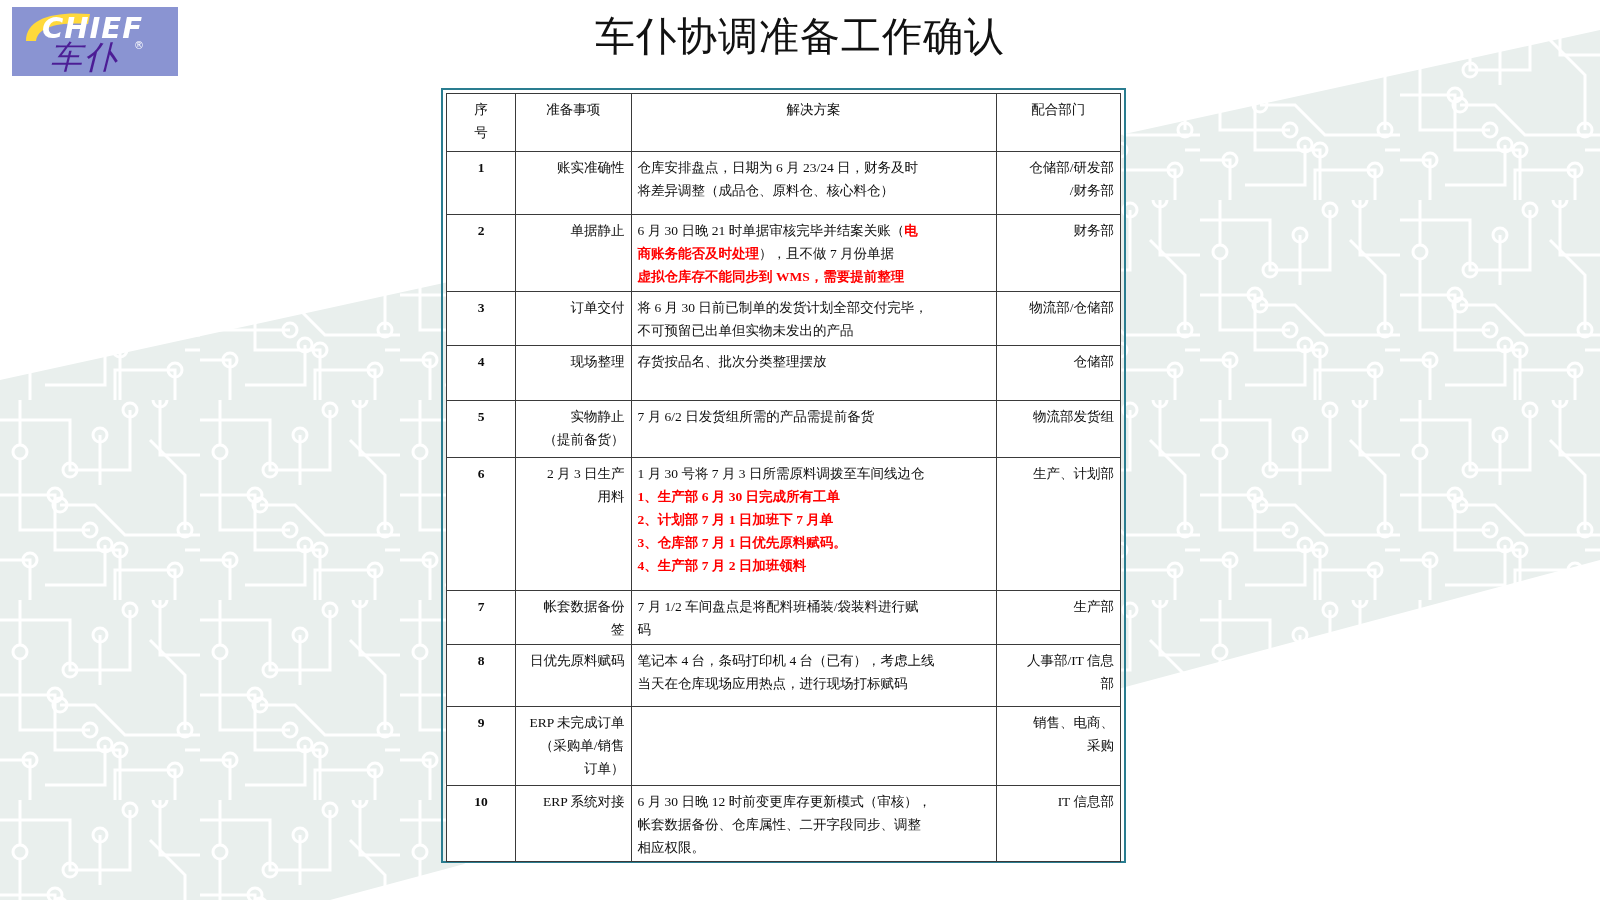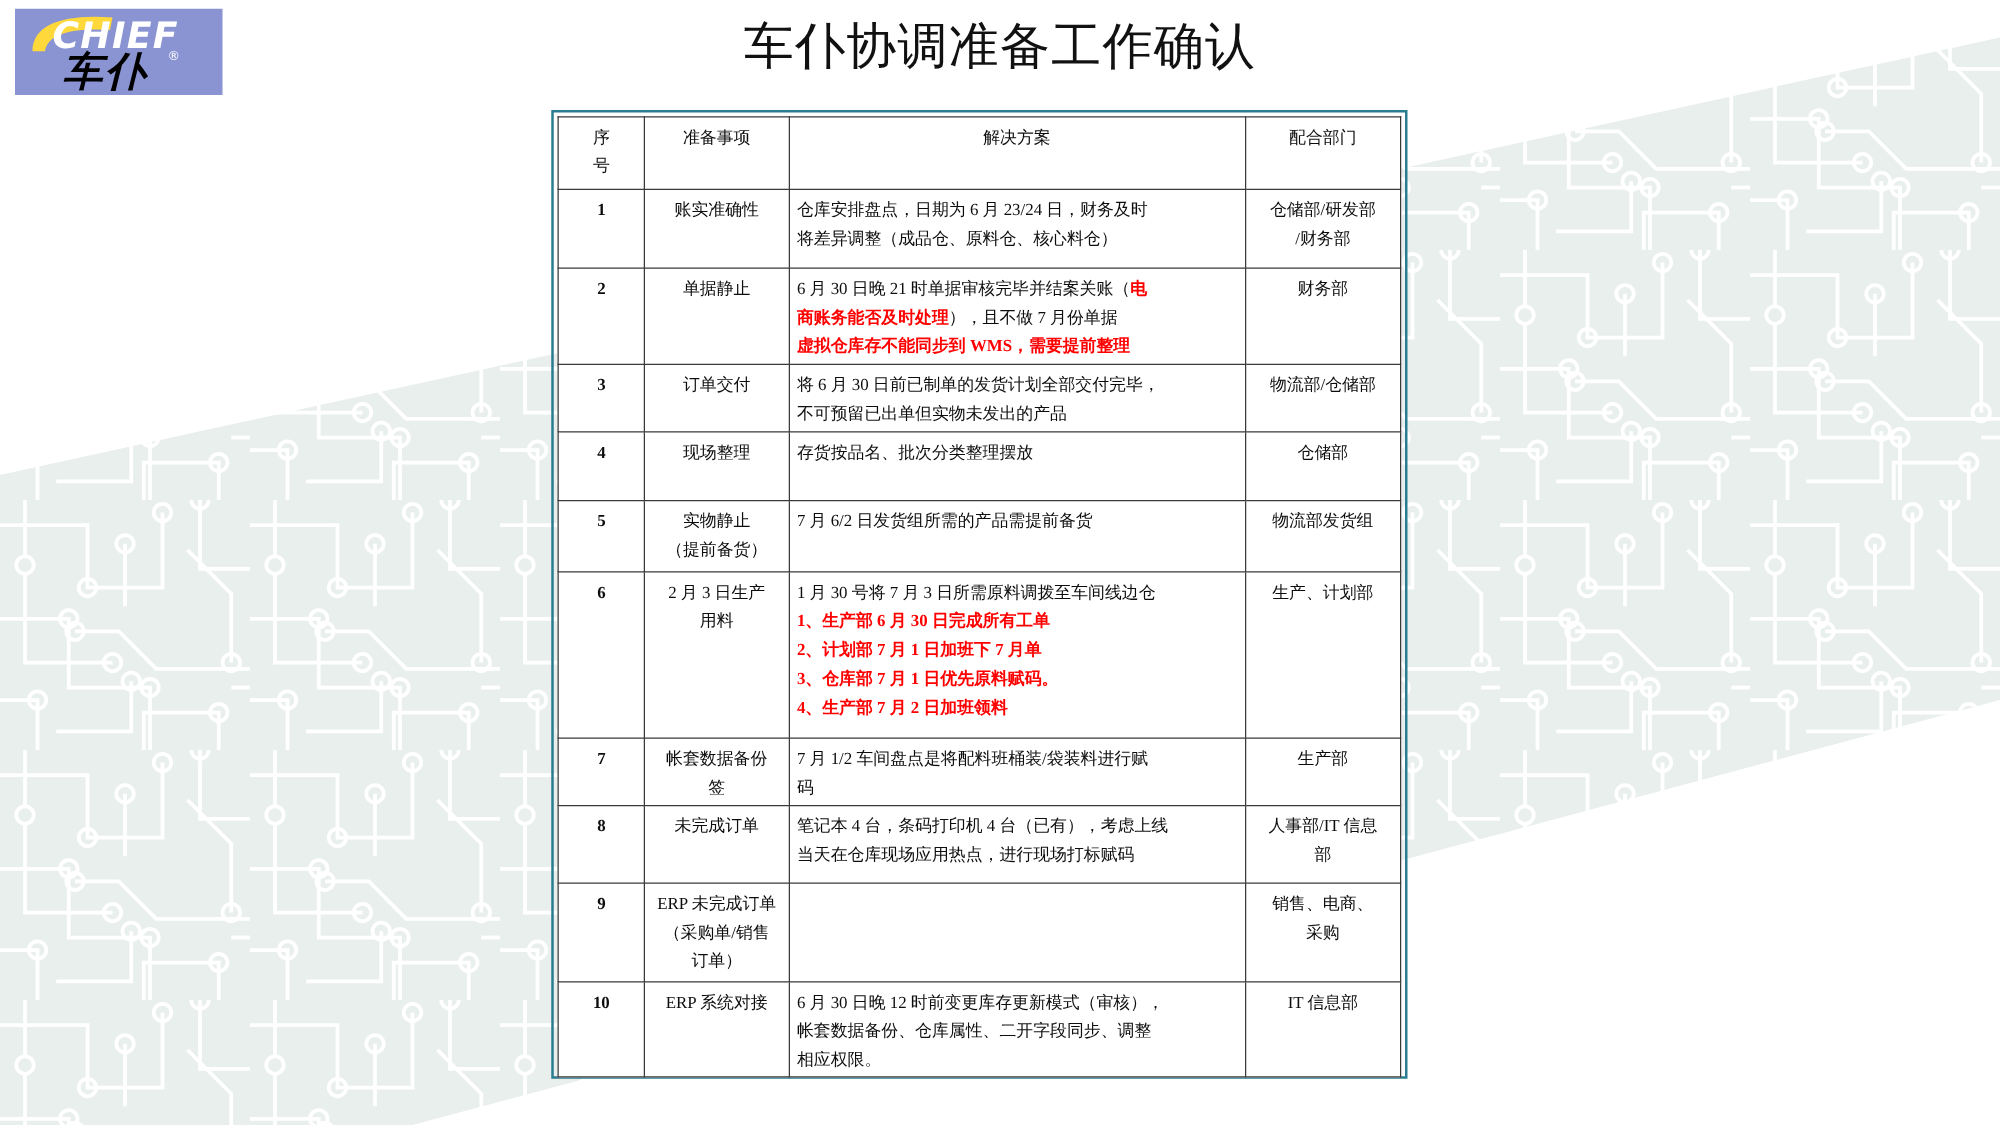--- a/index.html
+++ b/index.html
@@ -62,24 +62,24 @@
     letter-spacing: 1px;
     color: #ffffff;
     line-height: 34px;
     white-space: nowrap;
   }
   #chief-logo .chief-cn {
     position: absolute;
     left: 38px;
     top: 32px;
     font-family: "DejaVu Sans", sans-serif;
-    font-weight: 700;
+    font-weight: 400;
     font-style: italic;
     font-size: 32px;
-    color: #000000;
+    color: #4c1d95;
     line-height: 36px;
     letter-spacing: 2px;
     white-space: nowrap;
   }
   #chief-logo .reg-mark {
     position: absolute;
     left: 122px;
     top: 33px;
     font-family: "DejaVu Sans", sans-serif;
     font-size: 10px;
@@ -138,21 +138,21 @@
   }
   .col-no   { width: 69px;  text-align: center; }
   .col-item { width: 115px; text-align: center; }
   .col-sol  { width: 364px; text-align: left;   }
   .col-dept { width: 124px; text-align: center; }
 
   .cell-line { display: block; }
   .red { color: #ff0000; }
   .bold { font-weight: bold; }
   td.num { text-align: center; font-weight: bold; font-size: 13px; }
-  td.ctr { text-align: center; }
+  td.ctr { text-align: right; }
 
   
   #chanham-logo {
     position: absolute;
     left: 1246px;
     top: 833px;
     display: flex;
     align-items: center;
     height: 52px;
   }
@@ -349,21 +349,21 @@
               <span class="cell-line"><span>7 月 1/2 车间盘点是将配料班桶装/袋装料进行赋</span></span>
               <span class="cell-line"><span>码</span></span>
             </td>
             <td class="ctr">
               <span class="cell-line">生产部</span>
             </td>
           </tr>
           <tr style="height: 62px;">
             <td class="num">8</td>
             <td class="ctr">
-              <span class="cell-line">未完成订单</span>
+              <span class="cell-line">日优先原料赋码</span>
             </td>
             <td>
               <span class="cell-line"><span>笔记本 4 台，条码打印机 4 台（已有），考虑上线</span></span>
               <span class="cell-line"><span>当天在仓库现场应用热点，进行现场打标赋码</span></span>
             </td>
             <td class="ctr">
               <span class="cell-line">人事部/IT 信息</span>
               <span class="cell-line">部</span>
             </td>
           </tr>

